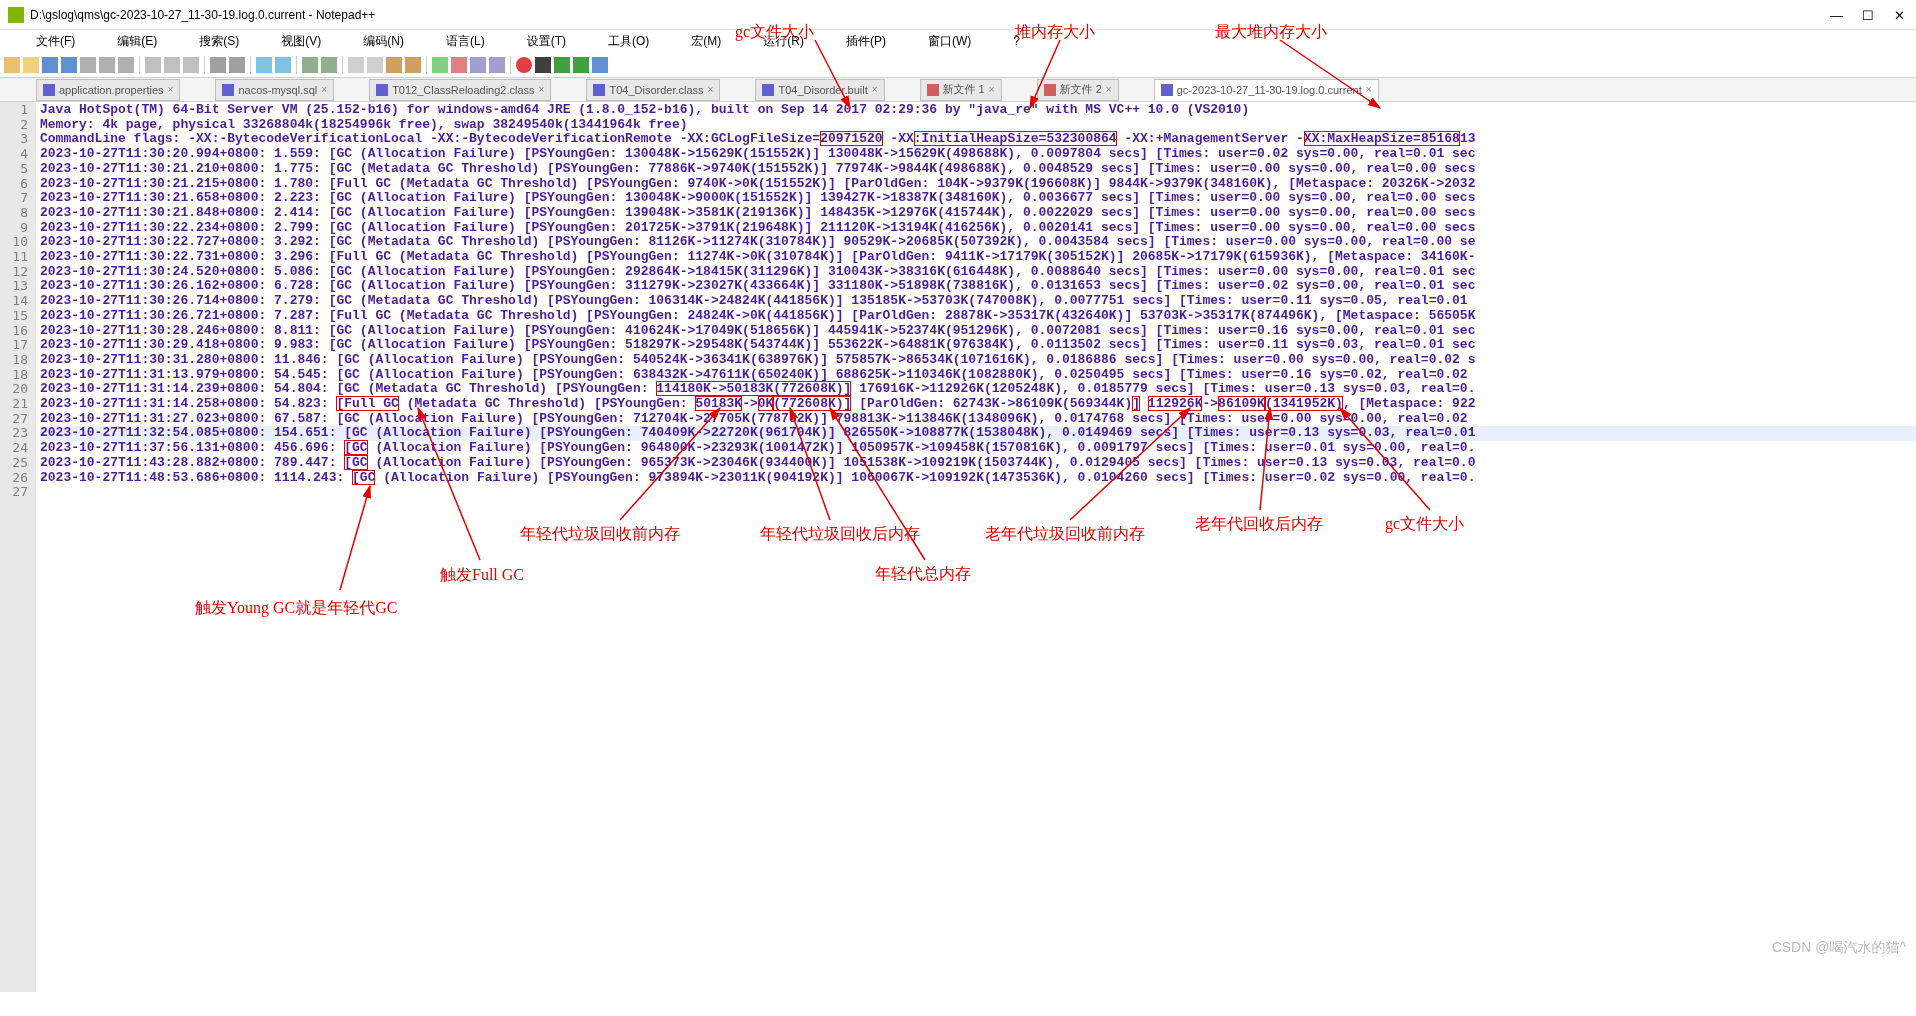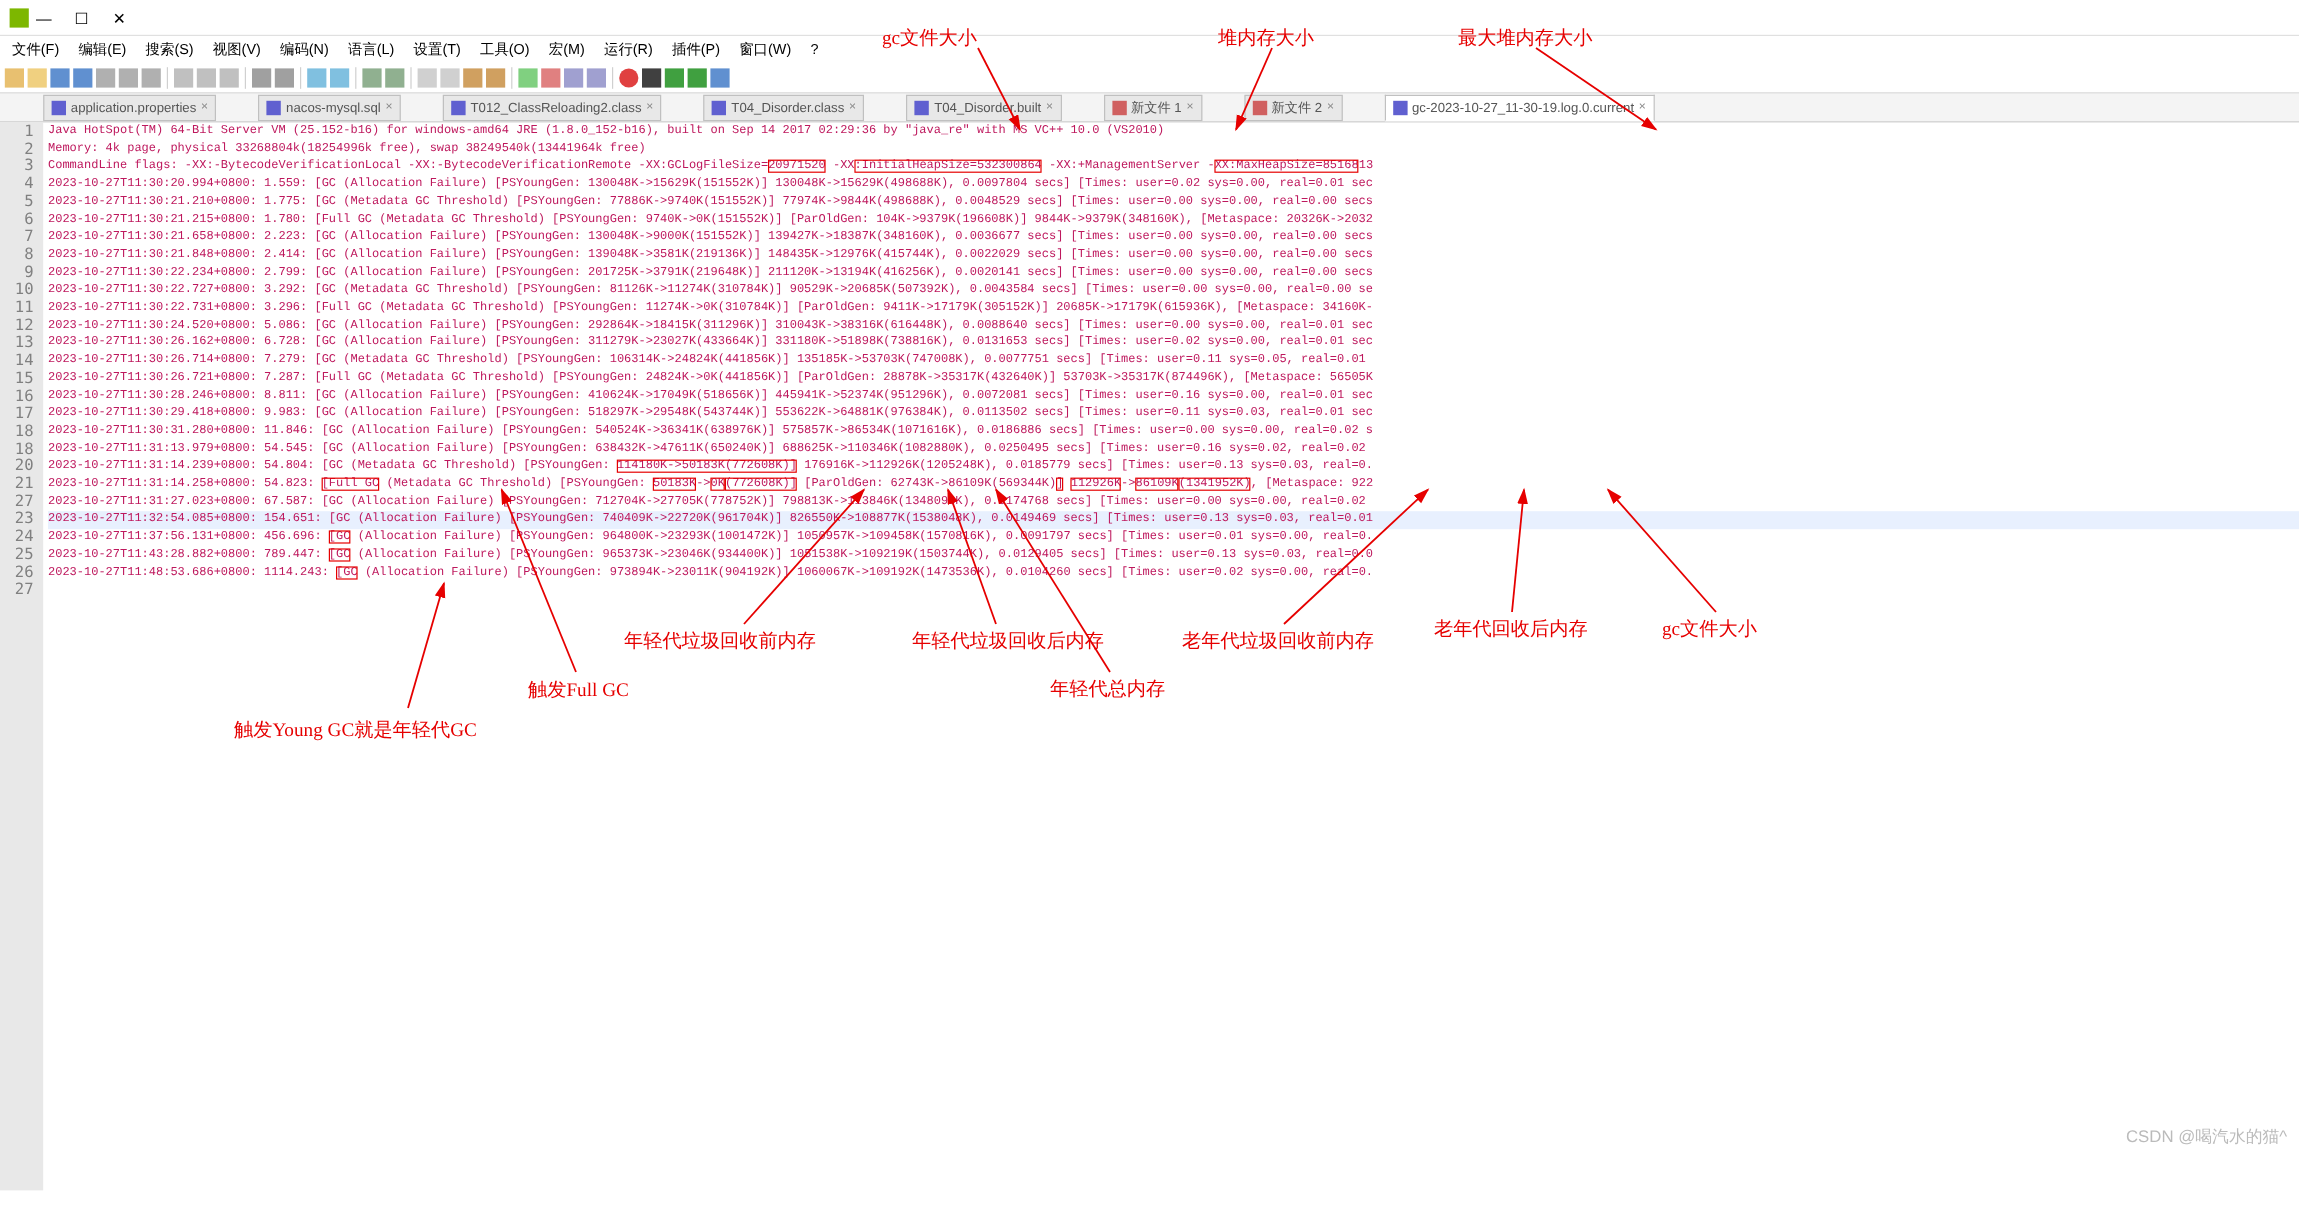--- a/index.html
+++ b/index.html
@@ -3,44 +3,45 @@
 <meta charset="utf-8">
 <style>
 * { margin: 0; padding: 0; box-sizing: border-box; }
 body { font-family: "Microsoft YaHei", Arial, sans-serif; background: #fff; width: 1916px; height: 1016px; overflow: hidden; position: relative; }
 .titlebar { height: 30px; display: flex; align-items: center; padding: 0 8px; background: #fff; border-bottom: 1px solid #e0e0e0; }
 .title-icon { width: 16px; height: 16px; background: #7db700; margin-right: 6px; }
 .title-text { font-size: 12px; color: #000; flex: 1; }
 .win-controls { display: flex; gap: 18px; }
 .win-btn { width: 14px; height: 14px; font-size: 13px; color: #000; cursor: pointer; }
 .menubar { height: 22px; display: flex; align-items: center; padding: 0 4px; font-size: 12px; gap: 4px; }
-.menu-item { padding: 2px 6px; }
+.menu-item { padding: 2px 6px; margin-left: 26px; }
 .toolbar { height: 26px; display: flex; align-items: center; padding: 2px 4px; gap: 3px; border-bottom: 1px solid #d0d0d0; }
 .tb-icon { width: 16px; height: 16px; display: inline-block; }
 .tb-sep { width: 1px; height: 18px; background: #d0d0d0; margin: 0 2px; }
 .tabs { height: 24px; display: flex; align-items: center; padding: 0 2px; background: #f4f4f4; border-bottom: 1px solid #d0d0d0; }
 .tab { height: 22px; display: flex; align-items: center; padding: 0 6px; font-size: 11px; background: #e8e8e8; border: 1px solid #c0c0c0; margin-right: 1px; gap: 4px; color: #555; margin-left: 34px; }
 .tab.active { background: #fff; border-bottom-color: #fff; }
 .tab-icon { width: 12px; height: 12px; }
 .tab-close { font-size: 10px; color: #888; }
 .editor { display: flex; height: calc(100% - 102px - 24px); }
 .gutter { width: 36px; background: #e8e8e8; text-align: right; padding-right: 8px; font-family: Consolas, monospace; font-size: 13px; color: #808080; line-height: 14.7px; padding-top: 1px; }
-.code { flex: 1; font-family: Consolas, "Courier New", monospace; font-size: 10px; color: #be185d; line-height: 14.7px; white-space: pre; overflow: hidden; padding-top: 1px; padding-left: 4px; }
+.code { flex: 1; font-family: Consolas, "Courier New", monospace; font-size: 13px; color: #4c1d95; line-height: 14.7px; white-space: pre; overflow: hidden; padding-top: 1px; padding-left: 4px; font-weight: bold; }
 .hl-line { background: #e8f0fe; }
 .redbox { outline: 1.5px solid #e60000; outline-offset: -1px; }
 .overlay { position: absolute; left: 0; top: 0; width: 1916px; height: 963px; pointer-events: none; }
 .ann { position: absolute; font-size: 16px; color: #e60000; font-family: "Microsoft YaHei"; }
 .watermark { position: absolute; bottom: 6px; right: 10px; color: #bbb; font-size: 14px; }
 svg.arrows { position: absolute; left: 0; top: 0; }
 </style>
 </head>
 <body>
 
 <div class="titlebar">
   <div class="title-icon"></div>
+  <div class="title-text">D:\gslog\qms\gc-2023-10-27_11-30-19.log.0.current - Notepad++</div>
   <div class="win-controls">
     <div class="win-btn">—</div>
     <div class="win-btn">☐</div>
     <div class="win-btn">✕</div>
   </div>
 </div>
 
 <div class="menubar">
   <span class="menu-item">文件(F)</span>
   <span class="menu-item">编辑(E)</span>

